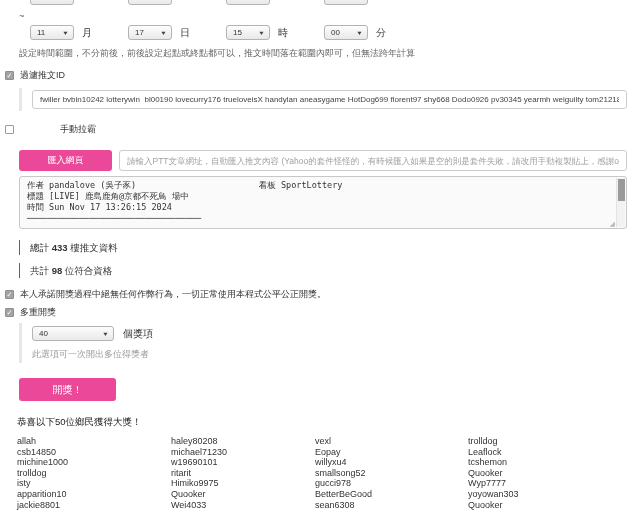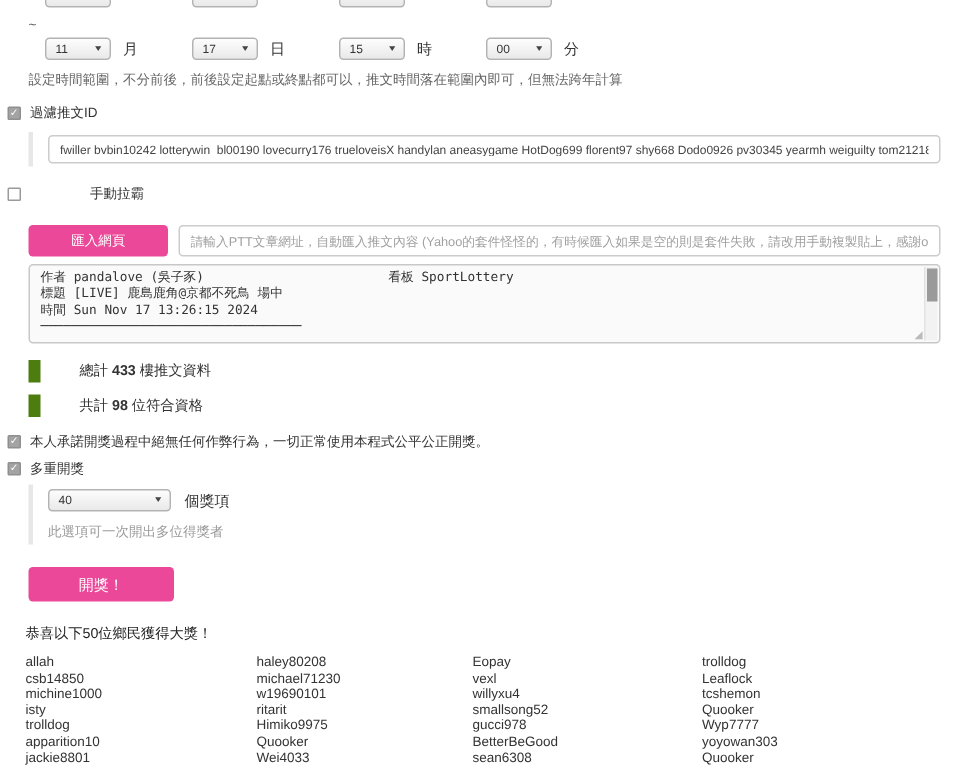--- a/index.html
+++ b/index.html
@@ -46,21 +46,21 @@
 
   .article-box { position:relative; margin:5px 13px 0 19px; height:53px;
                  border:1px solid #c8c8c8; border-radius:3px; background:#fafafa; overflow:hidden; }
   .article-content { padding:3px 16px 3px 7px; font-family:"DejaVu Sans Mono","Liberation Mono",monospace;
                      font-size:8.5px; line-height:11px; color:#333; white-space:pre; }
   .article-scrollbar { position:absolute; top:1px; right:1px; bottom:1px; width:9px;
                        background:#f2f2f2; border-left:1px solid #e2e2e2; }
   .article-thumb { position:absolute; top:1px; left:1px; width:7px; height:22px; background:#9a9a9a; }
   .resize-grip { position:absolute; right:11px; bottom:1px; font-size:7px; color:#bbb; line-height:1; }
 
-  .stat-line { margin:11px 0 0 19px; border-left:8px solid #4d7c0f; padding-left:26px;
+  .stat-line { margin:11px 0 0 19px; border-left:1px solid #4d7c0f; padding-left:10px;
                line-height:15px; font-size:9.5px; color:#333; }
   .stat-line b { font-weight:bold; }
 
   .multi-indent { margin:4px 0 0 19px; border-left:3px solid #e7e7e7; padding:3px 0 2px 10px; }
   .multi-select-row { display:flex; align-items:center; }
   .sel-wide { width:82px; }
   .multi-select-row .unit { margin-left:9px; font-size:10px; }
   .multi-help { margin-top:7px; color:#9a9a9a; font-size:9px; }
 
   .btn-draw { display:block; margin:15px 0 0 19px; width:97px; height:23px; font-size:10px; }
@@ -189,37 +189,37 @@
 
   <button class="btn btn-draw">開獎！</button>
 
   <div class="result-title">恭喜以下50位鄉民獲得大獎！</div>
 
   <div class="winners">
     <div class="winner-col">
         <div>allah</div>
         <div>csb14850</div>
         <div>michine1000</div>
+        <div>trolldog</div>
         <div>isty</div>
-        <div>trolldog</div>
         <div>apparition10</div>
         <div>jackie8801</div>
       </div>
     <div class="winner-col">
         <div>haley80208</div>
         <div>michael71230</div>
         <div>w19690101</div>
         <div>ritarit</div>
         <div>Himiko9975</div>
         <div>Quooker</div>
         <div>Wei4033</div>
       </div>
     <div class="winner-col">
+        <div>vexl</div>
         <div>Eopay</div>
-        <div>vexl</div>
         <div>willyxu4</div>
         <div>smallsong52</div>
         <div>gucci978</div>
         <div>BetterBeGood</div>
         <div>sean6308</div>
       </div>
     <div class="winner-col">
         <div>trolldog</div>
         <div>Leaflock</div>
         <div>tcshemon</div>

